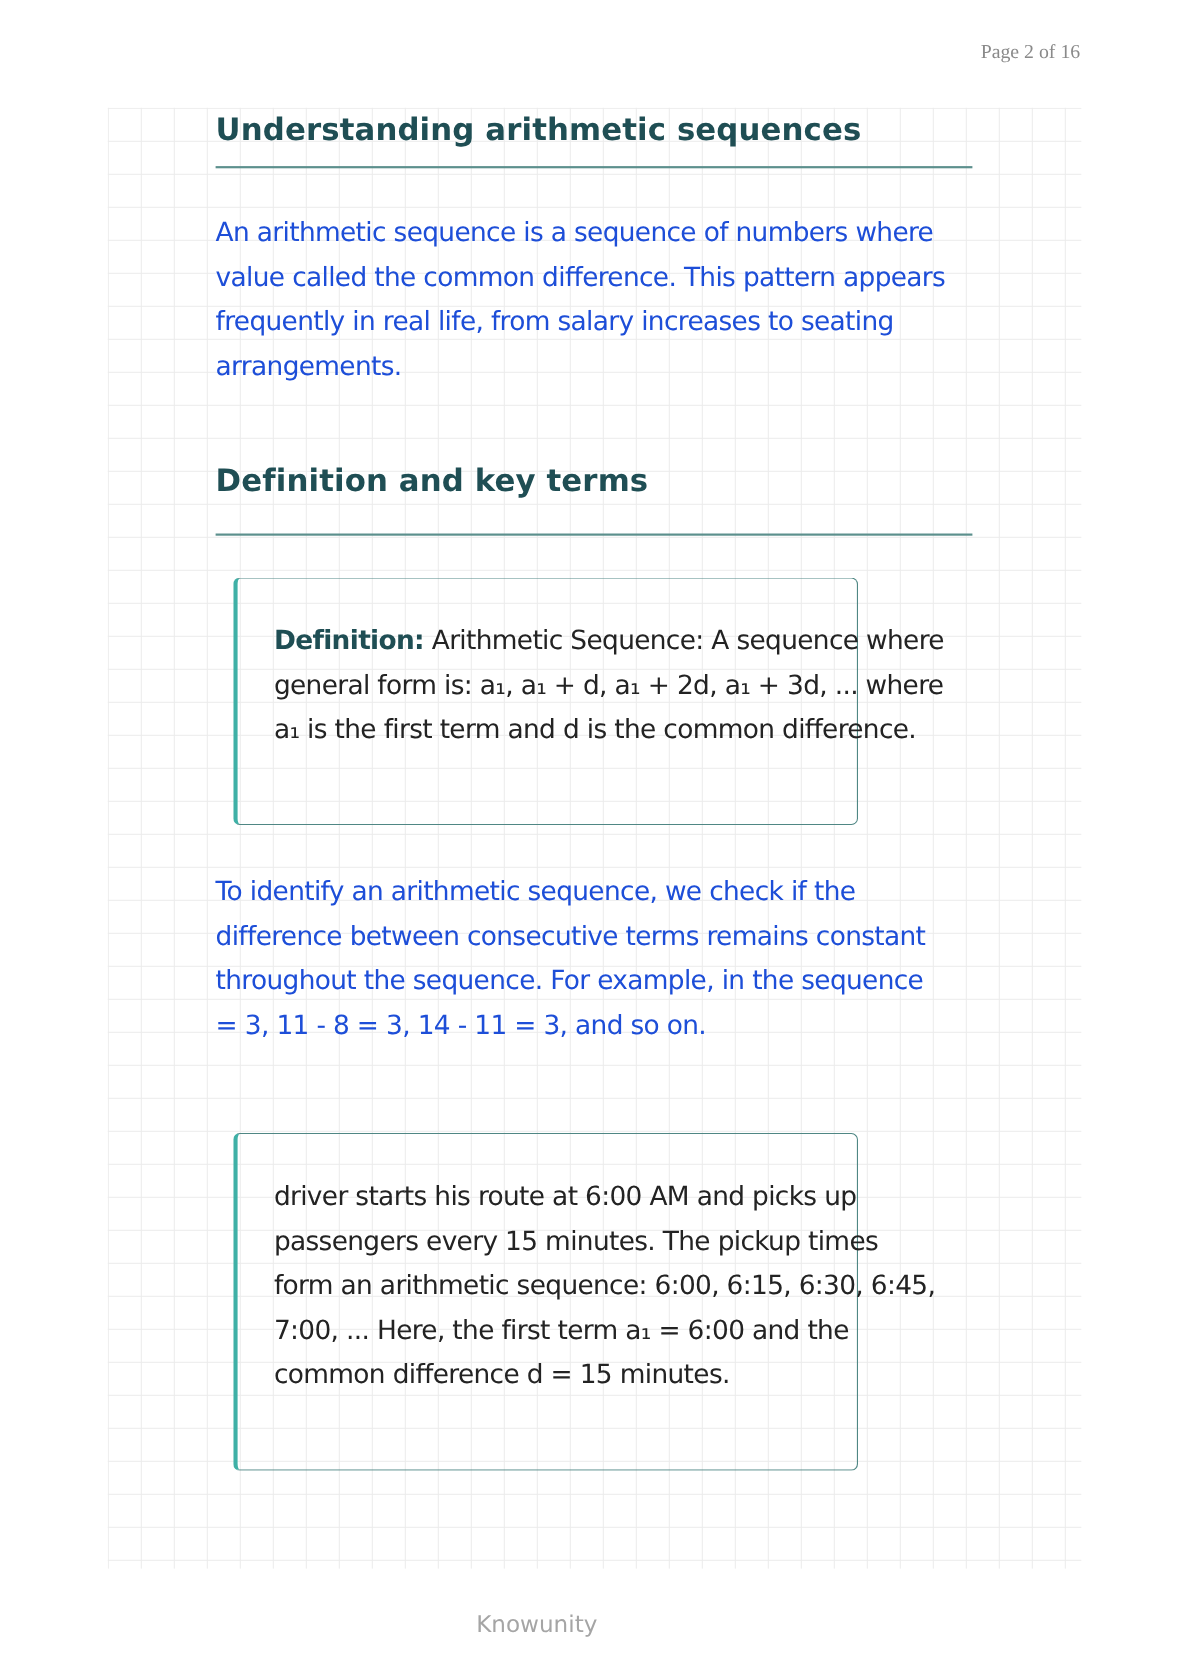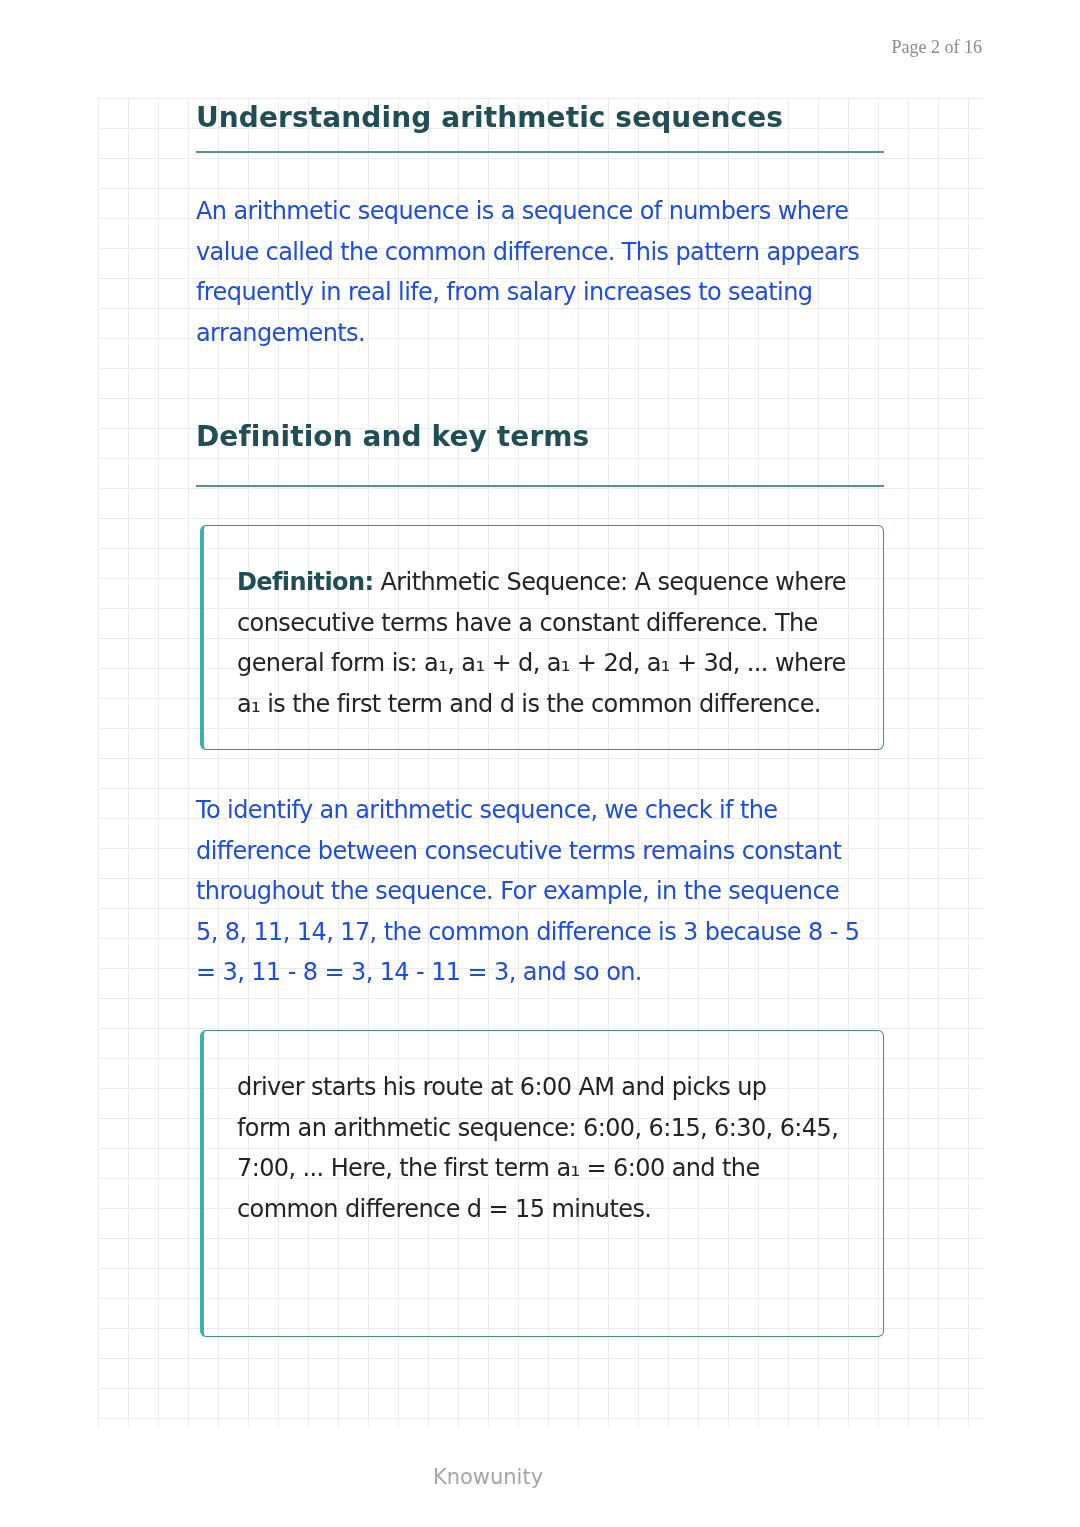--- a/index.html
+++ b/index.html
@@ -28,21 +28,21 @@
     }
     .rule {
       position: absolute; left: 0; width: 688px; height: 2px; background: #5c908d;
     }
     .para {
       position: absolute; left: 0; width: 700px;
       font-size: 24px; line-height: 40.5px; color: #1d4ed8;
       white-space: nowrap; letter-spacing: -0.6px;
     }
     .callout {
-      position: absolute; left: 4px; width: 684px;
+      position: absolute; left: 16px; width: 568px;
       border: 1.5px solid #4f8784; border-left: 4px solid #3fb0a6;
       border-radius: 6px; box-sizing: border-box;
     }
     .callout .text {
       position: absolute; left: 33px; top: 36px;
       font-size: 24px; line-height: 40.5px; color: #232323;
       white-space: nowrap; letter-spacing: -0.6px;
     }
     .callout .label { font-weight: bold; color: #1f4e54; }
     .footer {
@@ -69,37 +69,36 @@
     <span class="line">frequently in real life, from salary increases to seating</span>
     <span class="line">arrangements.</span>
   </div>
 
   <div class="h2" style="top:420px;">Definition and key terms</div>
   <div class="rule" style="top:485px;"></div>
 
   <div class="callout" style="top:525px; height:225px;">
     <div class="text">
       <span class="line"><span class="label">Definition:</span><span> Arithmetic Sequence: A sequence where</span></span>
-      <span class="line">consecutive terms have a constant difference. The</span>
       <span class="line">general form is: a₁, a₁ + d, a₁ + 2d, a₁ + 3d, ... where</span>
       <span class="line">a₁ is the first term and d is the common difference.</span>
     </div>
   </div>
 
   <div class="para" style="top:790px;">
     <span class="line">To identify an arithmetic sequence, we check if the</span>
     <span class="line">difference between consecutive terms remains constant</span>
     <span class="line">throughout the sequence. For example, in the sequence</span>
-    <span class="line">5, 8, 11, 14, 17, the common difference is 3 because 8 - 5</span>
     <span class="line">= 3, 11 - 8 = 3, 14 - 11 = 3, and so on.</span>
   </div>
 
   <div class="callout" style="top:1030px; height:307px;">
     <div class="text">
       <span class="line">driver starts his route at 6:00 AM and picks up</span>
+      <span class="line">passengers every 15 minutes. The pickup times</span>
       <span class="line">form an arithmetic sequence: 6:00, 6:15, 6:30, 6:45,</span>
       <span class="line">7:00, ... Here, the first term a₁ = 6:00 and the</span>
       <span class="line">common difference d = 15 minutes.</span>
     </div>
   </div>
 </div>
 
 <div class="footer">Knowunity</div>
 
 </body></html>

